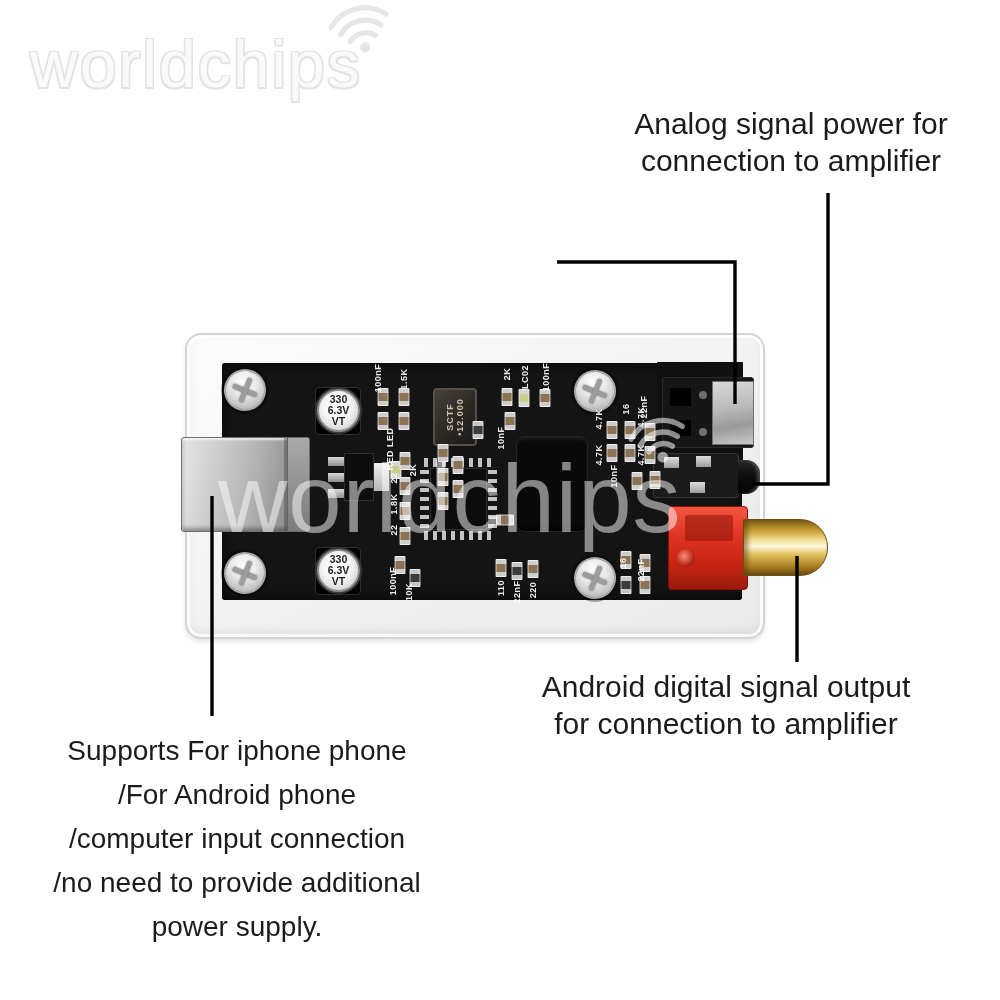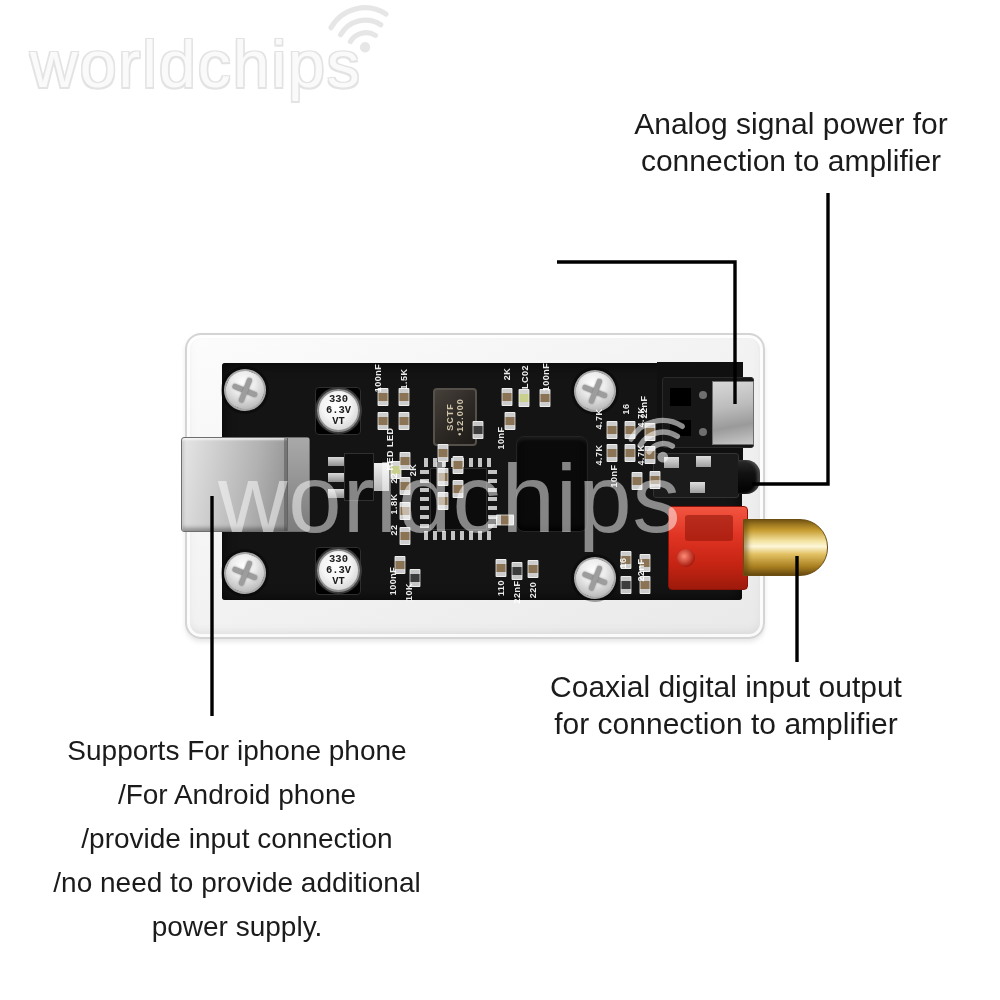--- a/index.html
+++ b/index.html
@@ -70,21 +70,21 @@
   }
   .screw::before,.screw::after{content:"";position:absolute;background:#9d9d9d;box-shadow:0 0 2px #777;}
   .screw::before{left:15%;top:calc(50% - 2.5px);width:70%;height:5px;border-radius:2px;}
   .screw::after{top:15%;left:calc(50% - 2.5px);height:70%;width:5px;border-radius:2px;}
   .cap-base{position:absolute;width:46px;height:48px;background:#000;border:1px solid #2e2e2e;border-radius:4px;}
   .cap{
     position:absolute;width:43px;height:43px;border-radius:50%;
     background:radial-gradient(circle at 45% 40%, #ffffff 0%, #f4f4f4 45%, #d8d8d8 75%, #ababab 100%);
     border:2px solid #8f8f8f;box-shadow:0 0 0 2px #3a3a3a;
     display:flex;align-items:center;justify-content:center;text-align:center;
-    font-size:10.5px;line-height:11px;font-weight:bold;color:#1c1c1c;white-space:pre-line;font-family:Liberation Mono, monospace;
+    font-size:10.5px;line-height:11px;font-weight:bold;color:#1c1c1c;white-space:pre-line;
   }
   .crystal{
     position:absolute;left:248px;top:55px;width:44px;height:58px;
     background:linear-gradient(135deg,#46403a 0%,#2c2824 55%,#1d1a17 100%);
     border:2px solid #55504a;border-radius:4px;
     display:flex;align-items:center;justify-content:center;
   }
   .crystal span{
     transform:rotate(-90deg);white-space:pre-line;text-align:center;
     font-size:9px;line-height:10px;letter-spacing:1px;color:#cfc5aa;font-weight:bold;
@@ -162,25 +162,25 @@
     <g fill="none" stroke="#e6e6e6" stroke-width="4" stroke-linecap="round">
       <path d="M14 26 A 14 14 0 0 1 34 26"></path>
       <path d="M8 19 A 22 22 0 0 1 40 19"></path>
       <path d="M2 12 A 30 30 0 0 1 46 12"></path>
     </g>
     <circle cx="24" cy="33" r="4" fill="#e6e6e6"></circle>
   </svg>
 
   <div class="note note-analog">Analog signal power for
 connection to amplifier</div>
-  <div class="note note-coax">Coaxial digital input output
+  <div class="note note-coax">Android digital signal output
 for connection to amplifier</div>
   <div class="note note-usb">Supports For iphone phone
 /For Android phone
-/provide input connection
+/computer input connection
 /no need to provide additional
 power supply.</div>
 
   <div class="board">
     <div class="plate"></div>
     <div class="pcb"></div>
     <div class="pcb-tab"></div>
 
     <div class="screw" style="left:39px;top:36px;"></div>
     <div class="screw" style="left:389px;top:37px;"></div>

